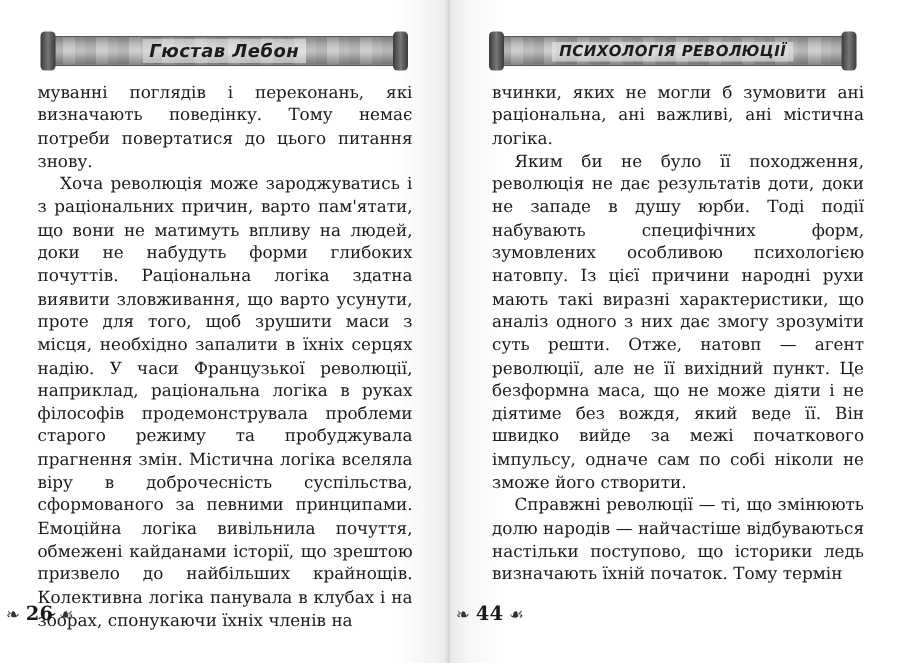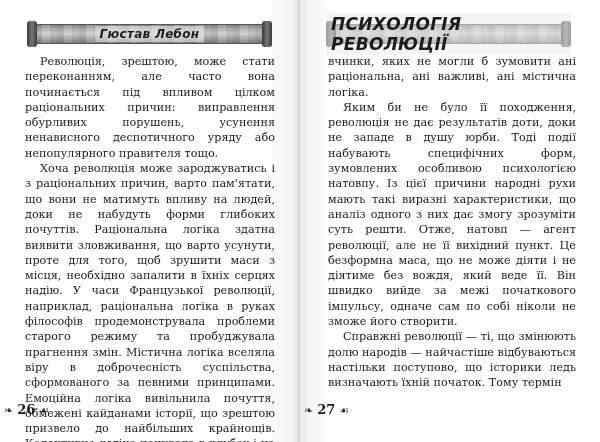--- a/index.html
+++ b/index.html
@@ -44,21 +44,21 @@
   .banner .roll.r { right: 0; }
   .banner .title {
     position: relative; z-index: 2;
     font-family: "DejaVu Sans", sans-serif;
     font-style: italic; font-weight: bold;
     font-size: 12px; letter-spacing: 0.3px;
     color: #1c1c1c;
     background: rgba(235,235,235,0.55);
     padding: 1px 5px;
   }
-  .page.right .banner .title { text-transform: uppercase; font-size: 17px; }
+  .page.right .banner .title { text-transform: uppercase; font-size: 10px; }
 
   .text {
     position: absolute; top: 54px;
     font-size: 11.2px; line-height: 15.3px;
     text-align: justify; hyphens: manual;
   }
   .page.left .text { left: 25px; width: 250px; }
   .page.right .text { left: 28px; width: 248px; }
   .text p { margin: 0; text-indent: 0; }
   .text p.indent { text-indent: 15px; }
@@ -76,21 +76,21 @@
 
   <div class="page left">
     <div class="banner">
       <div class="scroll-body"></div>
       <div class="roll l"></div>
       <div class="roll r"></div>
       <span class="title">Гюстав Лебон</span>
     </div>
 
     <div class="text">
-      <p class="indent">Революція, зрештою, може стати переконанням, але часто вона починається під впливом цілком раціональних причин: виправлення обурливих порушень, усунення ненависного деспотичного уряду або непопулярного правителя тощо.</p>
+      <p>муванні поглядів і переконань, які визначають поведінку. Тому немає потреби повертатися до цього питання знову.</p>
       <p class="indent">Хоча революція може зароджуватись і з раціональних причин, варто пам'ятати, що вони не матимуть впливу на людей, доки не набудуть форми глибоких почуттів. Раціональна логіка здатна виявити зловживання, що варто усунути, проте для того, щоб зрушити маси з місця, необхідно запалити в їхніх серцях надію. У часи Французької революції, наприклад, раціональна логіка в руках філософів продемонструвала проблеми старого режиму та пробуджувала прагнення змін. Містична логіка вселяла віру в доброчесність суспільства, сформованого за певними принципами. Емоційна логіка вивільнила почуття, обмежені кайданами історії, що зрештою призвело до найбільших крайнощів. Колективна логіка панувала в клубах і на зборах, спонукаючи їхніх членів на</p>
     </div>
 
     <div class="folio">
       <span class="orn">❧</span><span>26</span><span class="orn">☙</span>
     </div>
   </div>
 
   <div class="gutter"></div>
 
@@ -102,17 +102,17 @@
       <span class="title">Психологія революції</span>
     </div>
 
     <div class="text">
       <p>вчинки, яких не могли б зумовити ані раціональна, ані важливі, ані містична логіка.</p>
       <p class="indent">Яким би не було її походження, революція не дає результатів доти, доки не западе в душу юрби. Тоді події набувають специфічних форм, зумовлених особливою психологією натовпу. Із цієї причини народні рухи мають такі виразні характеристики, що аналіз одного з них дає змогу зрозуміти суть решти. Отже, натовп — агент революції, але не її вихідний пункт. Це безформна маса, що не може діяти і не діятиме без вождя, який веде її. Він швидко вийде за межі початкового імпульсу, одначе сам по собі ніколи не зможе його створити.</p>
       <p class="indent"><span>Справжні революції — ті, що змінюють долю народів — найчастіше відбуваються настільки поступово, що історики ледь визначають їхній початок. Тому термін </span></p>
     </div>
 
     <div class="folio">
-      <span class="orn">❧</span><span>27</span><span class="orn">☙</span>
+      <span class="orn">❧</span><span>44</span><span class="orn">☙</span>
     </div>
   </div>
 
 </div>
 
 </body></html>

